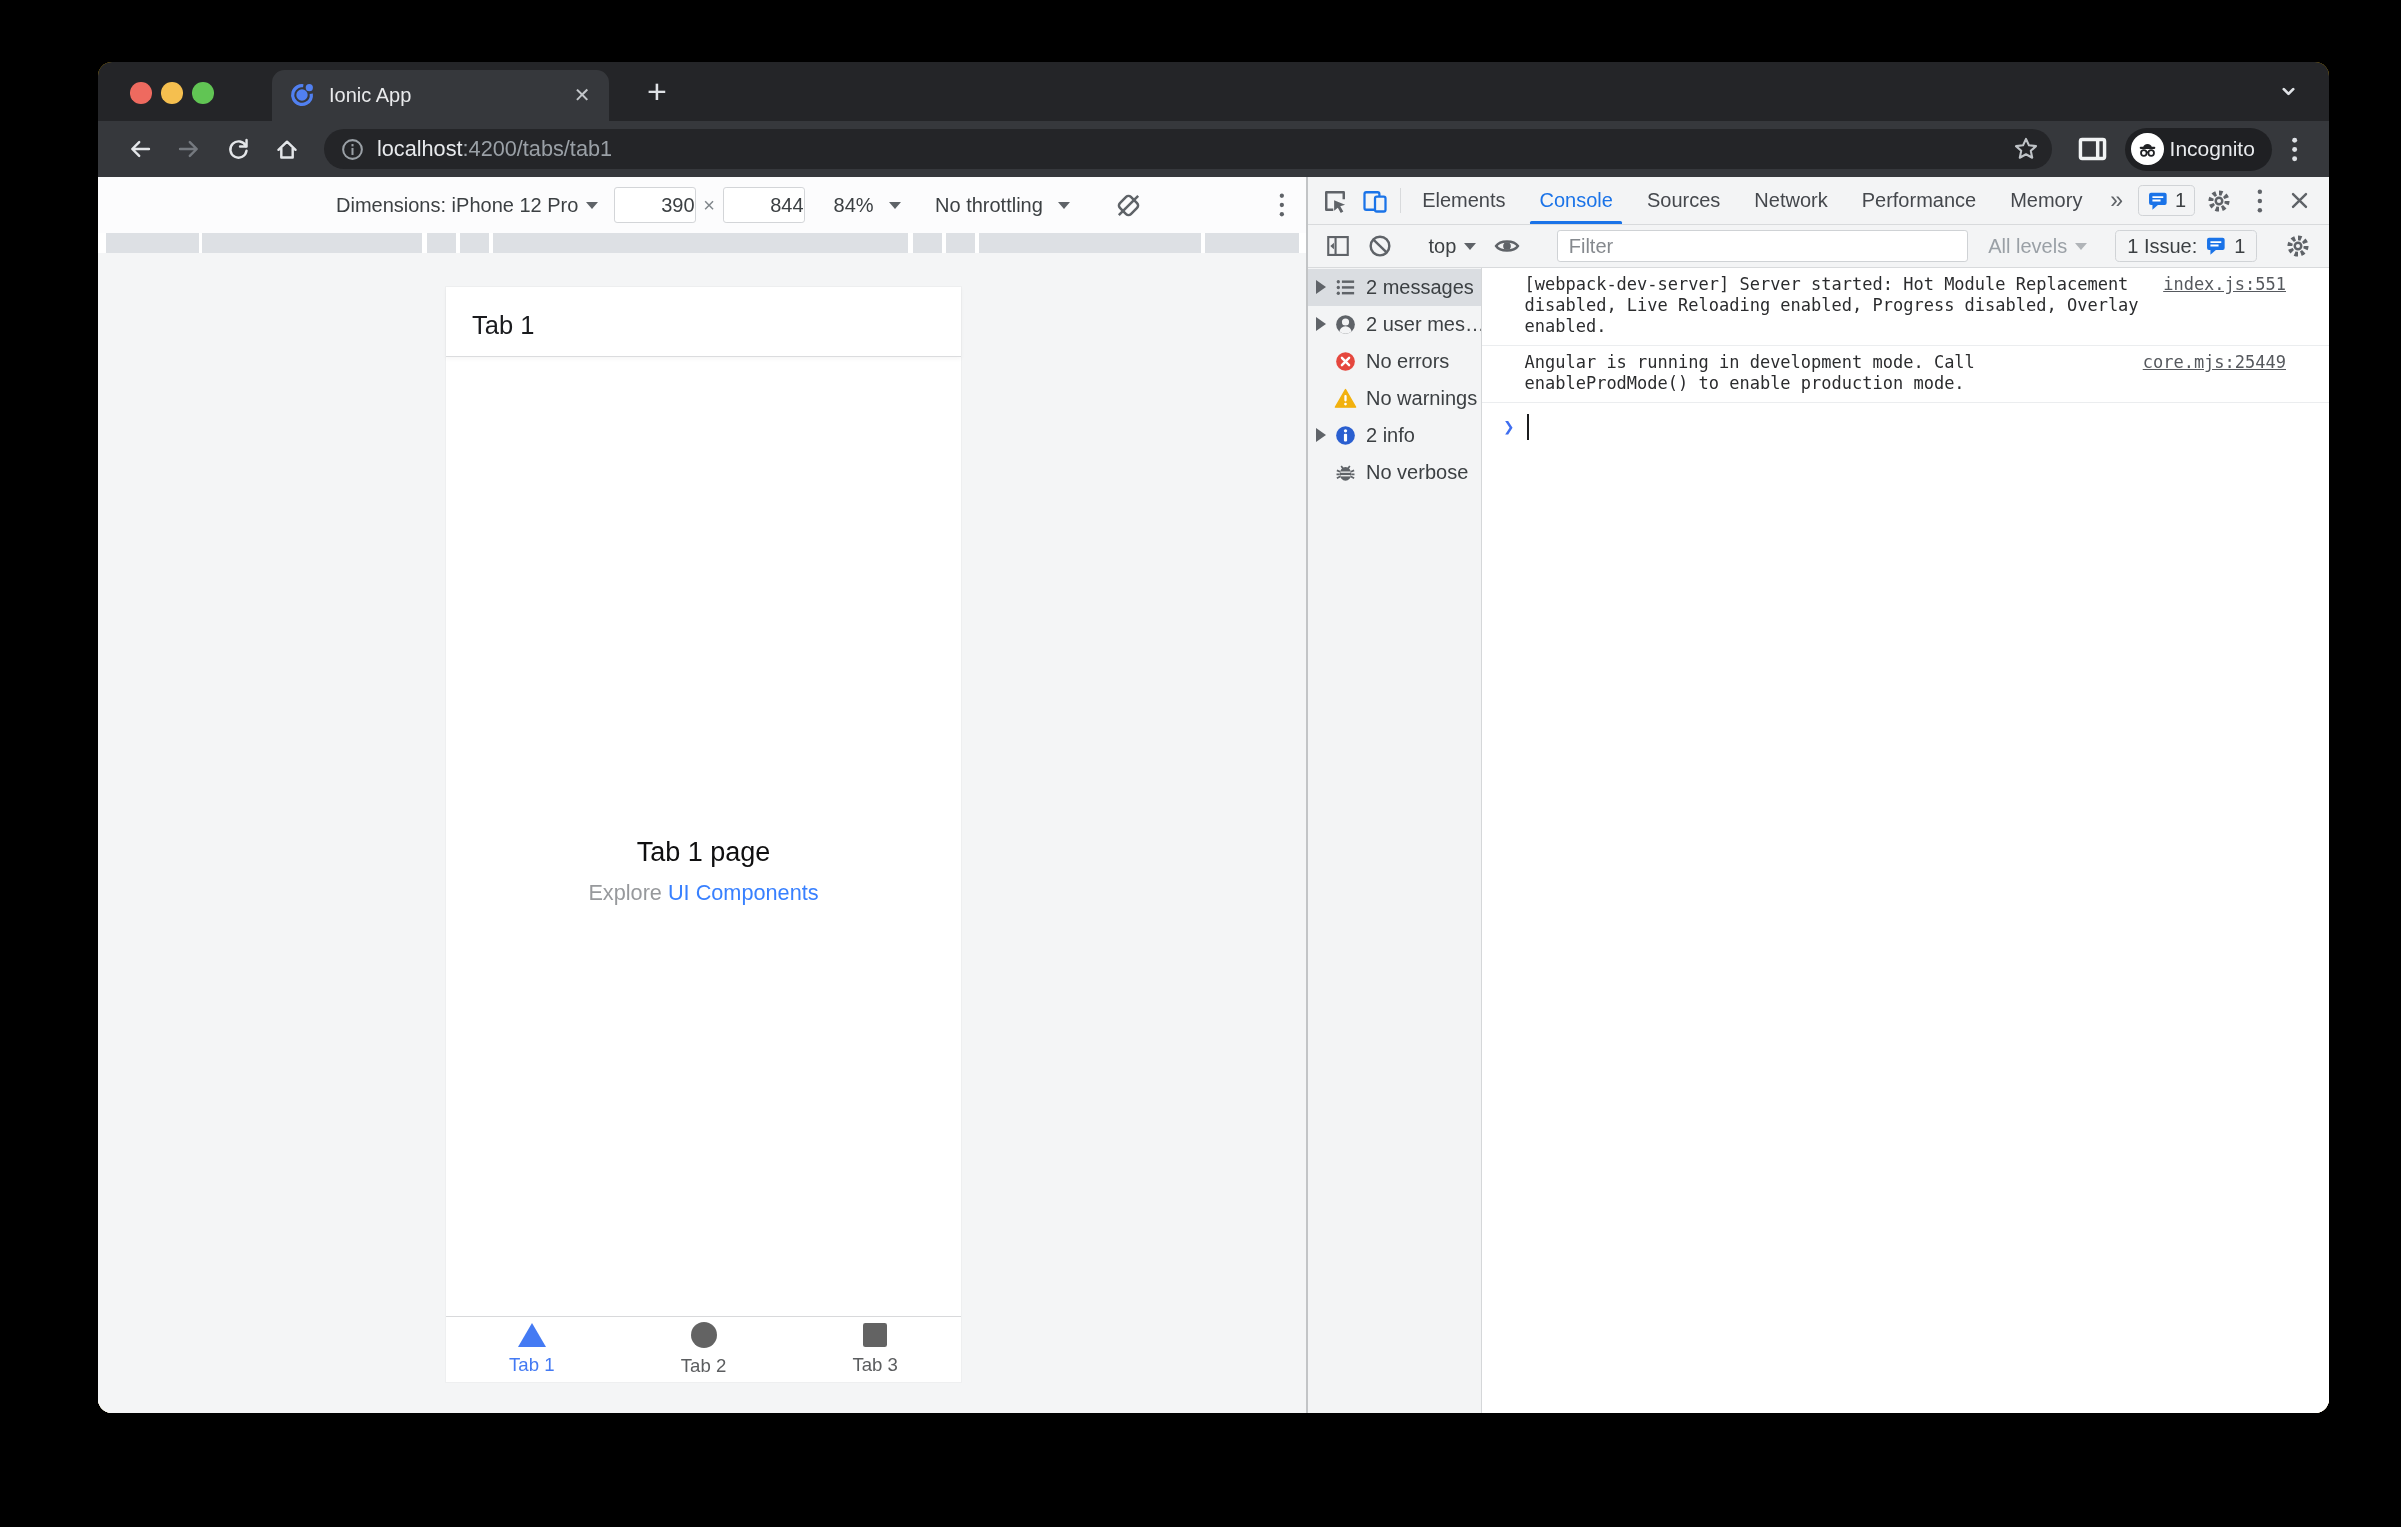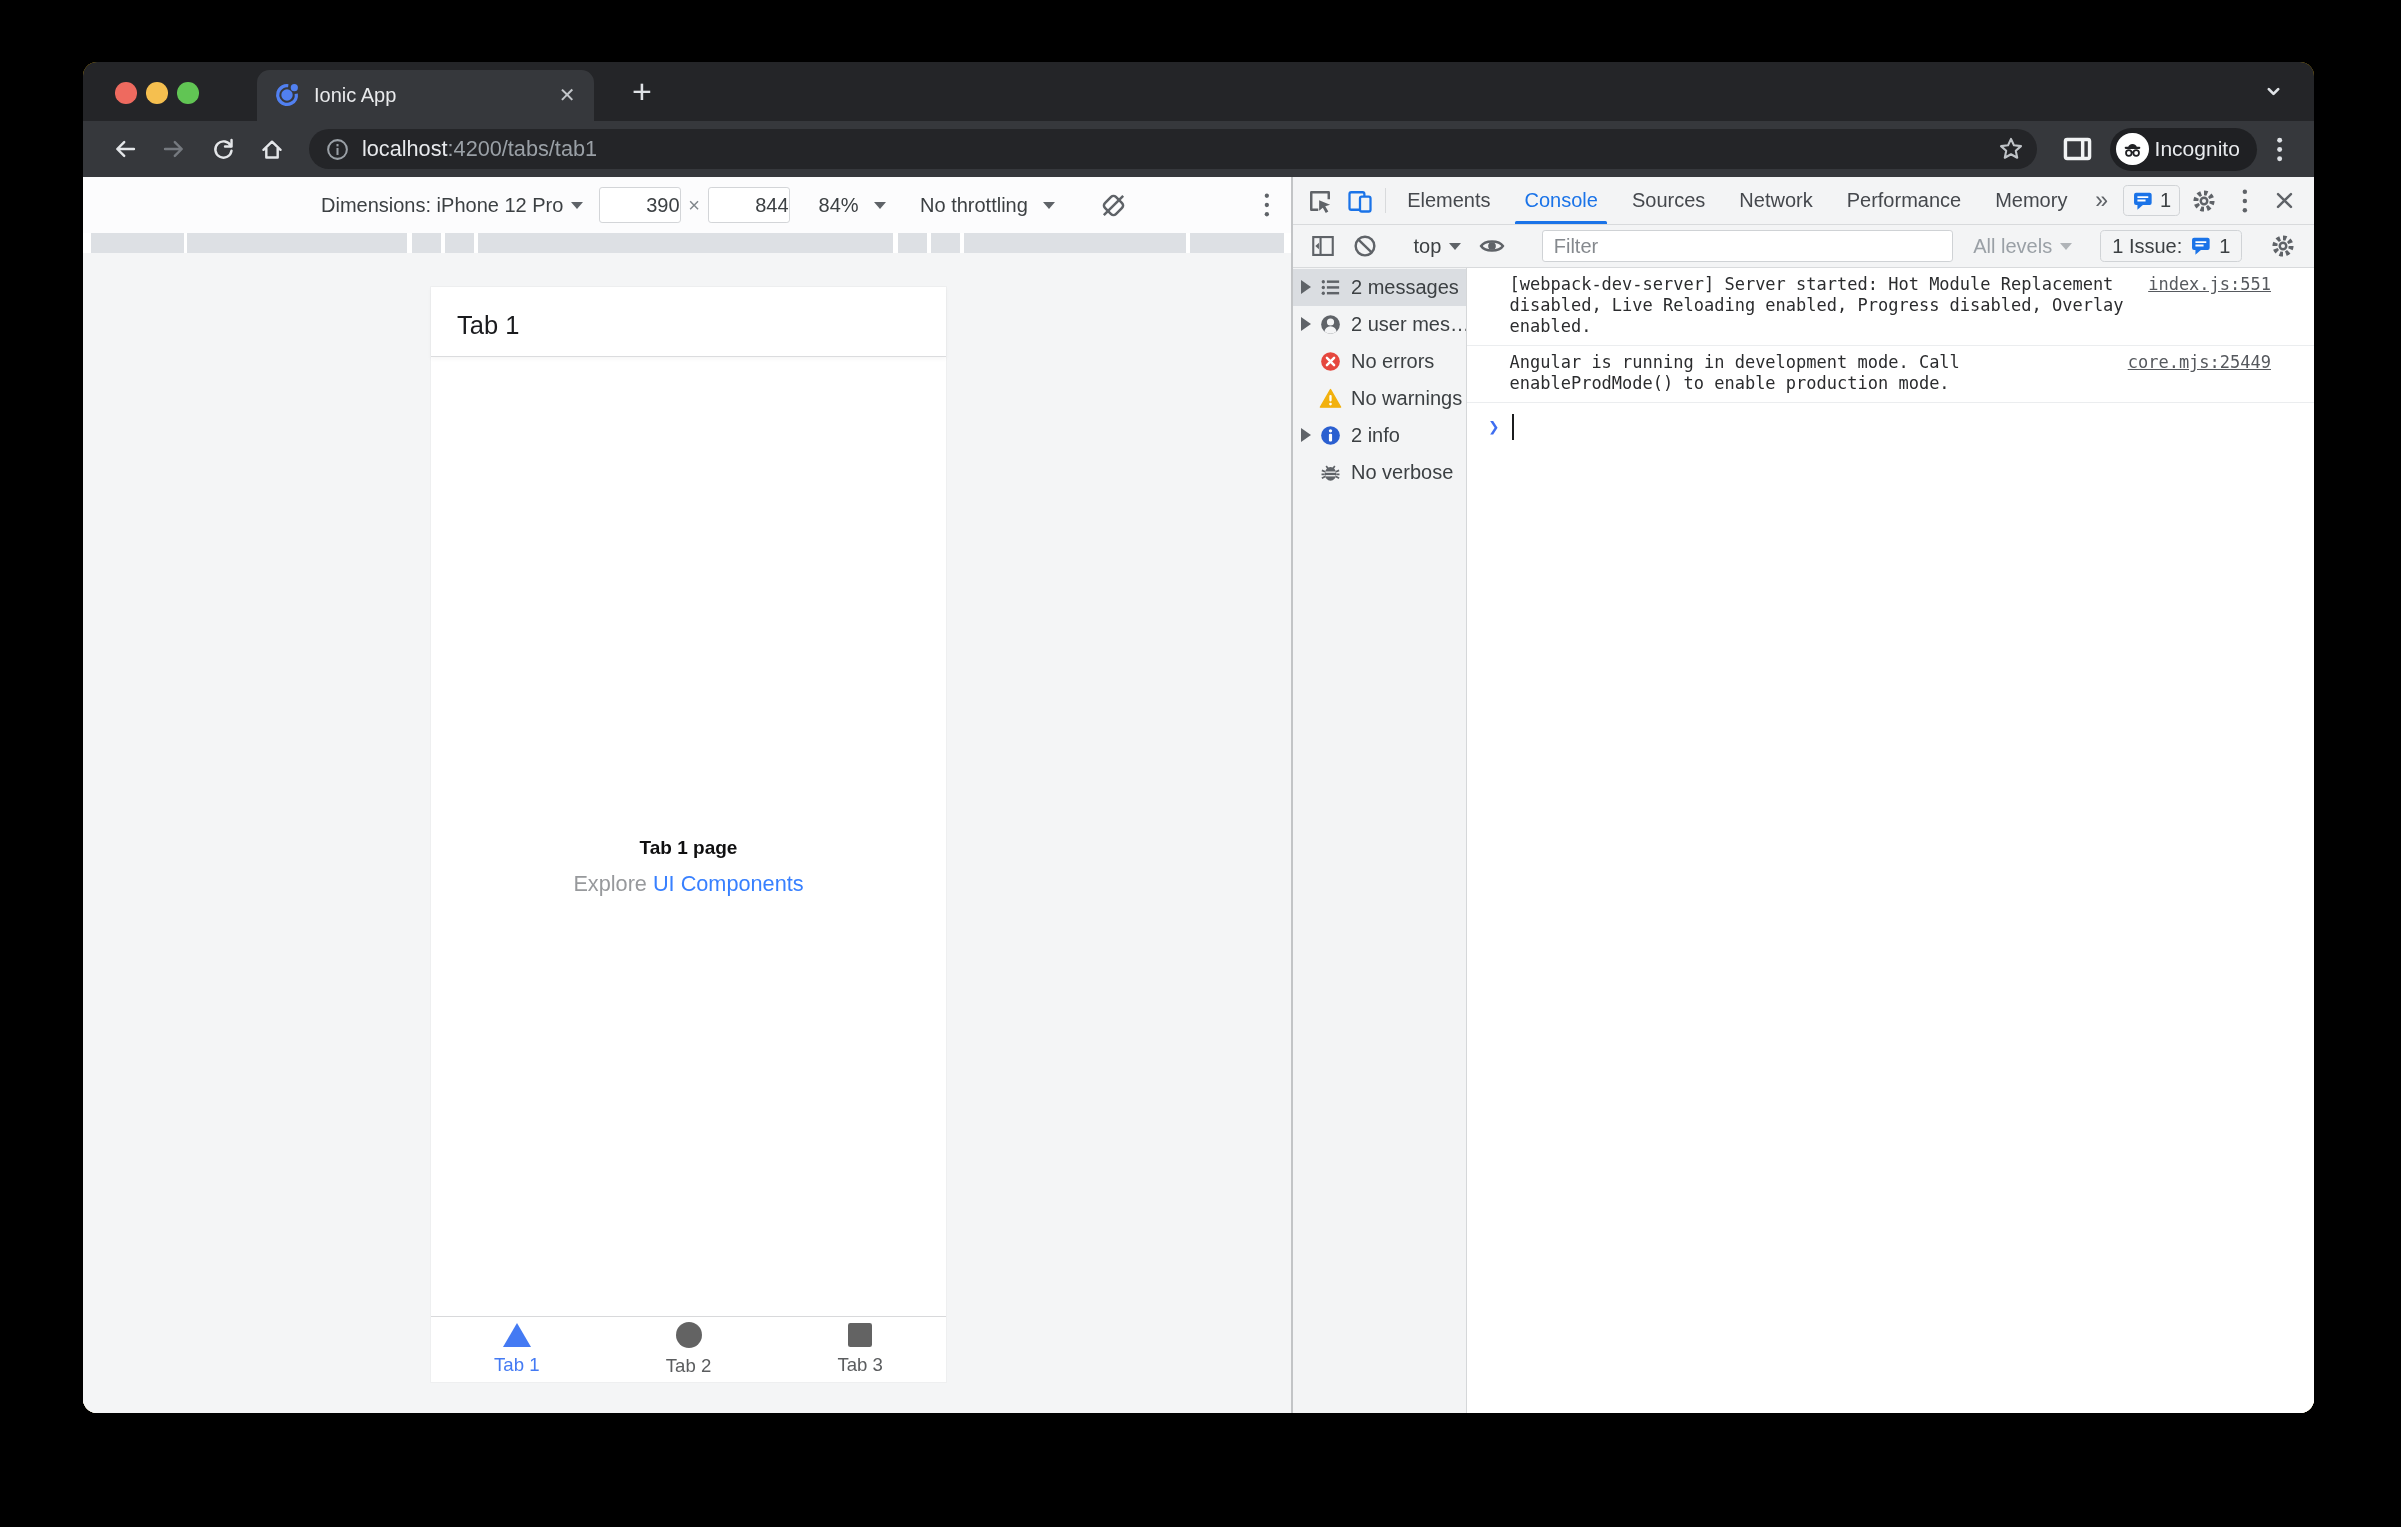--- a/index.html
+++ b/index.html
@@ -1,17 +1,17 @@
 <!DOCTYPE html>
 <html style="font-size:12.4px"><head>
 <meta charset="utf-8">
 <style>
   html,body{margin:0;padding:0;background:#000;width:2401px;height:1527px;font-family:"Liberation Sans",sans-serif;-webkit-font-smoothing:antialiased;}
   *{box-sizing:border-box;}
-  .window{position:absolute;left:83px;top:62px;width:2231px;height:1351px;border-radius:14px;overflow:hidden;background:#eab308;display:flex;flex-direction:column;}
+  .window{position:absolute;left:98px;top:62px;width:2231px;height:1351px;border-radius:14px;overflow:hidden;background:#eab308;display:flex;flex-direction:column;}
 
   
   .titlebar{position:relative;height:59px;background:#242528;flex:none;}
   .traffic{position:absolute;top:20px;left:32px;display:flex;gap:9.3px;}
   .traffic span{width:21.7px;height:21.7px;border-radius:50%;display:block;}
   .t-close{background:#ee6a5f;}.t-min{background:#f5bf4f;}.t-zoom{background:#61c554;}
   .btab{position:absolute;left:174px;top:7.7px;width:337px;height:51px;background:#36383c;border-radius:12.4px 12.4px 0 0;display:flex;align-items:center;padding:0 15.5px 0 17px;}
   .btab .title{color:#e9eaec;font-size:20px;margin-left:14px;flex:1;white-space:nowrap;}
   .btab .close{color:#c3c6ca;font-size:20px;line-height:1;padding:3.1px;}
   .newtab{position:absolute;left:534px;top:4.6px;width:50px;height:50px;color:#dfe2e6;font-size:34px;font-weight:300;display:flex;align-items:center;justify-content:center;}
@@ -48,21 +48,21 @@
   .mediabar{height:20px;flex:none;background:#fff;position:relative;}
   .mediabar .seg{position:absolute;top:0;height:20px;background:#dde0e4;}
 
   
   .pagearea{flex:1;position:relative;background:#f4f5f6;}
   .viewport{position:absolute;left:348px;top:34px;width:515px;height:1095px;background:#fff;display:flex;flex-direction:column;box-shadow:0 0 0 0.8px rgba(0,0,0,0.03);}
   .ionhead{height:70px;flex:none;border-bottom:1.5px solid #dbdcde;display:flex;align-items:center;padding:7.7px 0 0 26px;box-shadow:0 2.3px 4.6px rgba(0,0,0,0.04);}
   .ionhead .t{font-size:25.5px;color:#1a1b1e;}
   .ionbody{flex:1;position:relative;}
   .ioncenter{position:absolute;left:0;right:0;top:480px;text-align:center;}
-  .ioncenter .pt{font-size:19px;font-weight:700;color:#0f0f10;}
+  .ioncenter .pt{font-size:27px;font-weight:400;color:#0f0f10;}
   .ioncenter .st{font-size:21.7px;margin-top:12.4px;color:#97999c;}
   .ioncenter .st a{color:#3880ff;text-decoration:none;margin-top:36px;}
   .iontabs{height:66px;flex:none;border-top:1.5px solid #d8d9db;display:flex;background:#fff;}
   .iontab{flex:1;display:flex;flex-direction:column;align-items:center;justify-content:center;gap:7px;}
   .iontab .lbl{font-size:18.6px;color:#5b5d5f;}
   .iontab.active .lbl{color:#447af3;}
   .shape-tri{width:0;height:0;border-left:14.7px solid transparent;border-right:14.7px solid transparent;border-bottom:24px solid #447af3;}
   .shape-cir{width:26px;height:26px;border-radius:50%;background:#636363;}
   .shape-sq{width:24px;height:24px;border-radius:2.3px;background:#636363;}
 

